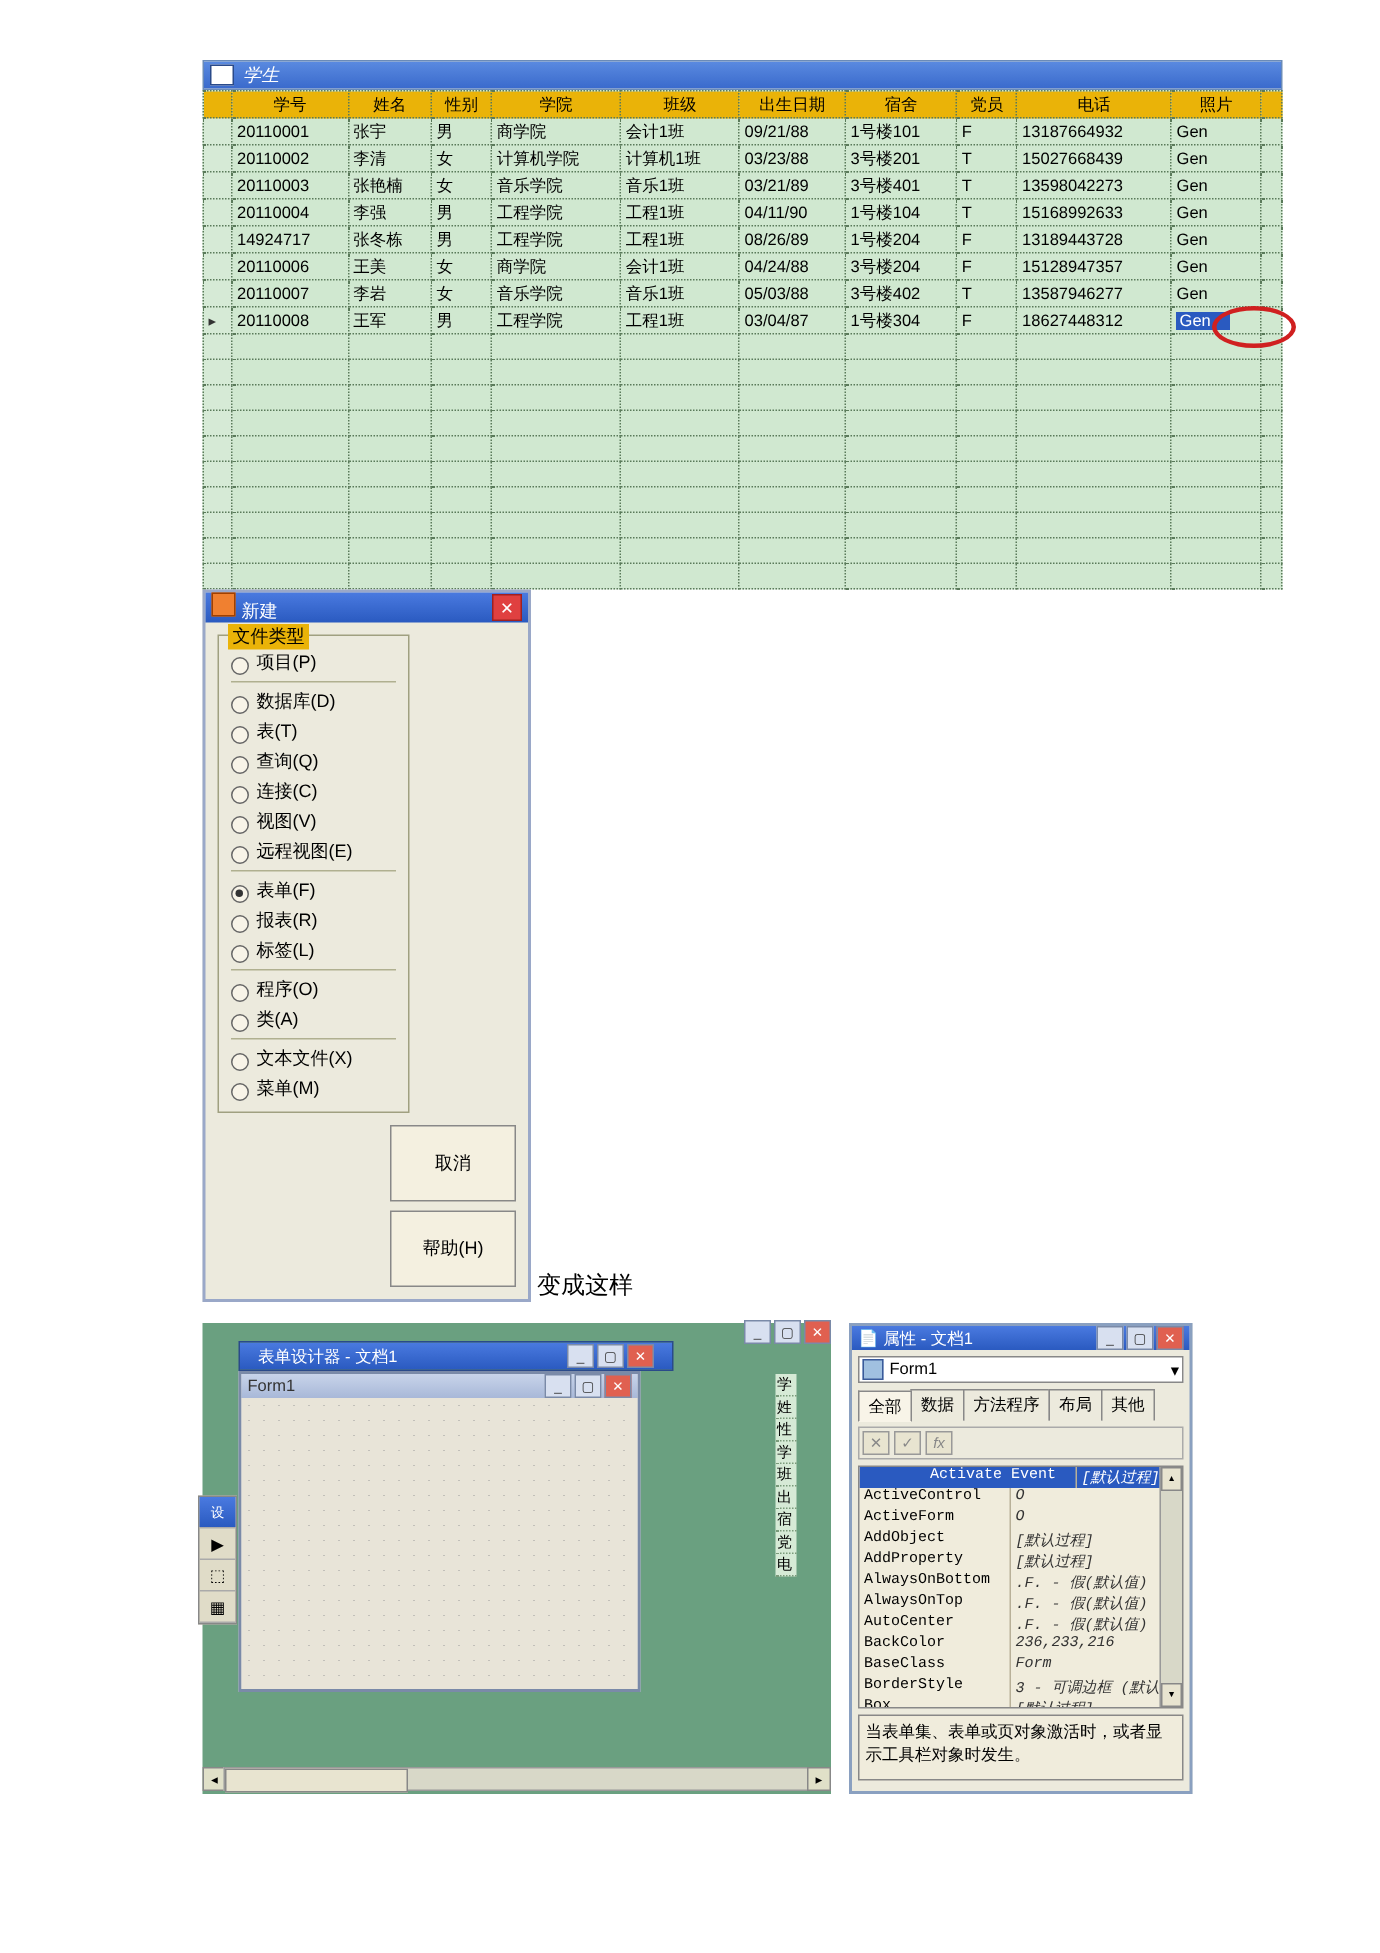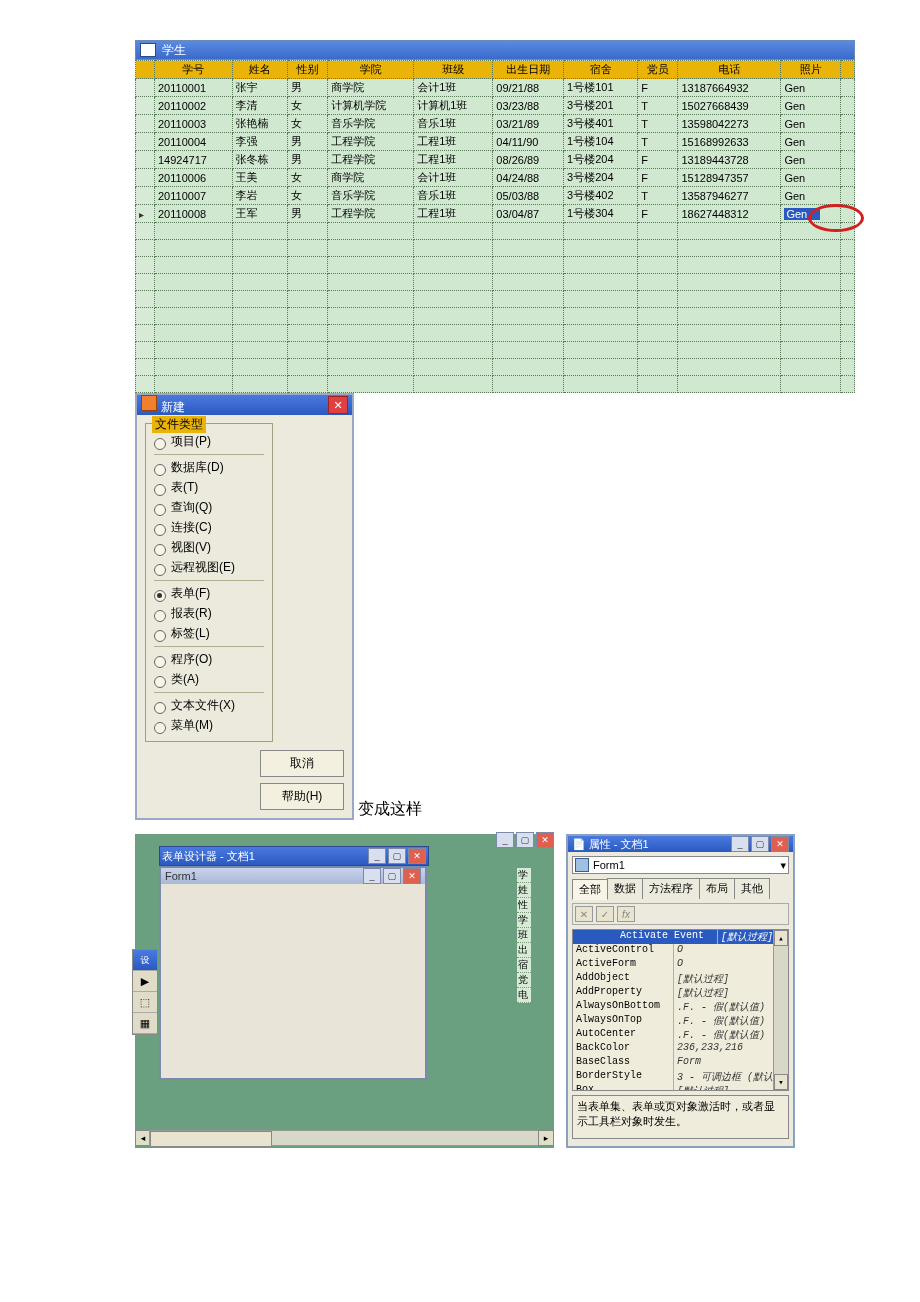--- a/index.html
+++ b/index.html
@@ -12,20 +12,21 @@
   }
   .page { width: 760px; margin-left: 135px; }
 
   
   .tbl-win { width: 720px; }
   .tbl-titlebar {
     height: 18px; background: linear-gradient(#5a8ae0,#3a6acc);
     color: #fff; border: 1px solid #6a8bb8;
     display: flex; align-items: center; gap: 6px; padding: 0 4px;
     font-size: 12px;
+    font-style: italic;
   }
   .tbl-titlebar .ico {
     width: 14px; height: 12px; background: #fff; border: 1px solid #2a4a8a;
     display: inline-block;
   }
   table.data {
     border-collapse: collapse; width: 100%;
     background: #d0e8d0;
     font-size: 11px;
   }
@@ -95,30 +96,30 @@
   .big-btn {
     width: 60px; height: 48px; border: 1px solid #888;
     background: #f4f0e0; display: flex; align-items: center; justify-content: center;
   }
   .big-btn .sheet { width: 22px; height: 28px; border: 1px solid #333; background: #fff; }
   .big-btn .wiz { width: 26px; height: 28px; border: 1px solid #888; background: #fffad0; position: relative; }
   .big-btn .wiz::after { content: "✎"; position: absolute; right: -3px; bottom: -2px; color: #b02020; font-size: 14px;}
   .btn-line { display: flex; flex-direction: column; gap: 6px; align-items: flex-end; padding: 0 8px 8px 0; }
   .std-btn {
     border: 1px solid #888; background: #f4f0e0;
-    padding: 4px 12px; width: 58px; text-align: center;
+    padding: 16px 12px; width: 58px; text-align: center;
   }
   .inline-text { font-size: 16px; display: inline-block; margin-left: 4px; vertical-align: bottom; }
 
   
   .des-row { display: flex; gap: 12px; margin-top: 14px; }
   .outer-win { background: #6aa080; padding: 12px; width: 395px; height: 290px; position: relative; }
   .outer-bar {
     height: 18px; background: linear-gradient(#4a7ae0,#2a5ac0);
-    display: flex; align-items: center; color: #fff; padding: 0 2px;
+    display: flex; align-items: center; color: #fff; padding: 0 12px;
     font-size: 11px; border: 1px solid #2a4a8a;
     position: absolute; top: 12px; left: 24px; width: 264px;
     justify-content: space-between;
   }
   .win-btns { display: flex; gap: 2px; }
   .wb { width: 16px; height: 14px; background: #d8e0f0; border: 1px solid #7a8aa8; font-size: 9px; display:flex;align-items:center;justify-content:center;color:#333;}
   .wb.cl { background: #e06050; color: #fff; }
   .mdi-btns { position:absolute; top:-2px; right:0; display:flex; gap:2px; }
   .form-inner {
     position: absolute; top: 32px; left: 24px;

